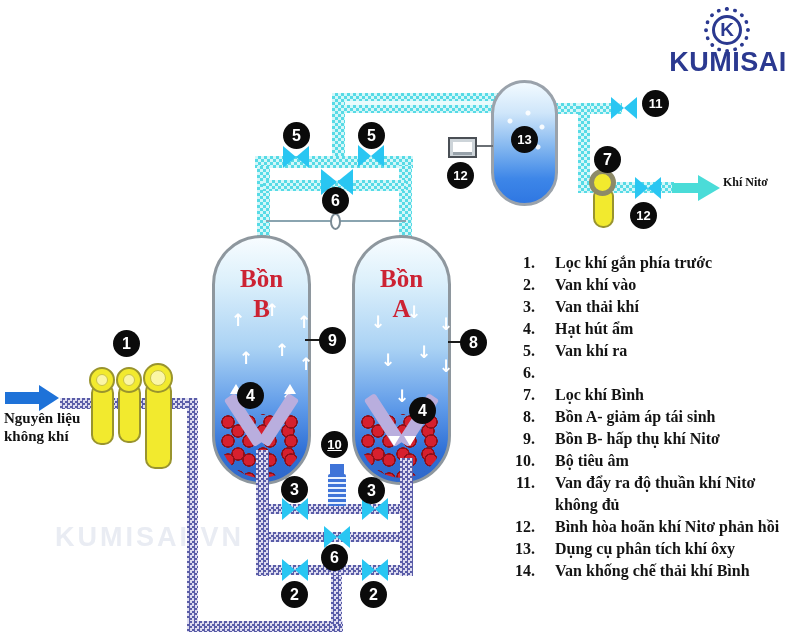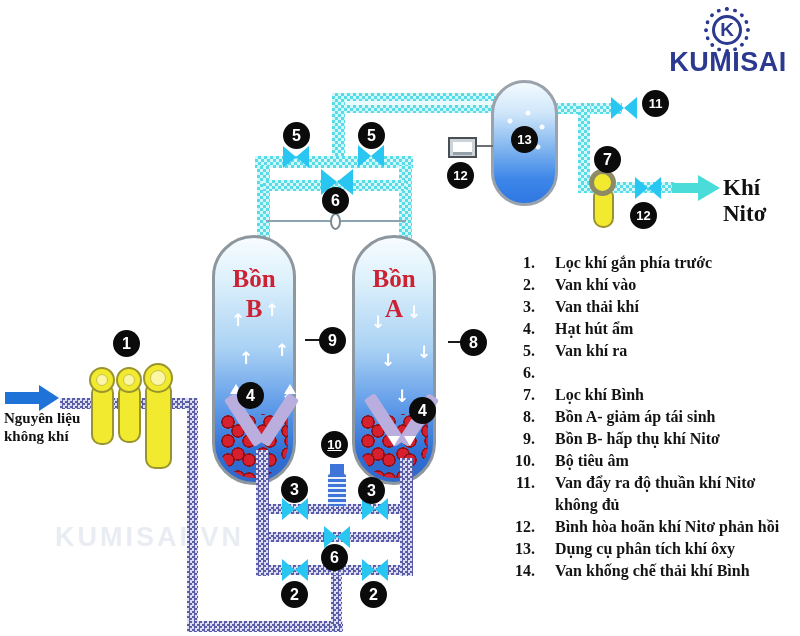--- a/index.html
+++ b/index.html
@@ -34,21 +34,21 @@
   .valve.big::before{border-left-width:16px;}
   .valve.big::after{border-right-width:16px;}
 
   
   .badge{position:absolute;width:27px;height:27px;background:#0b0b0b;border-radius:50%;
          color:#fff;display:flex;align-items:center;justify-content:center;
          font:bold 16px "Liberation Sans",sans-serif;z-index:6;}
   .badge.d2{font-size:13px;}
 
   
-  .tank{position:absolute;width:84px;height:250px;border:3px solid #8e979e;border-radius:52px;
+  .tank{position:absolute;width:99px;height:250px;border:3px solid #8e979e;border-radius:52px;
         background:linear-gradient(180deg,#f7fcff 0%,#dcf0fb 18%,#aad2f4 45%,#5d99e8 70%,#2e6fd6 88%,#3168c9 100%);
         z-index:2;}
   .tank-label{position:absolute;left:0;right:0;top:26px;text-align:center;
         font-weight:bold;font-size:25px;line-height:30px;color:var(--label-red,#cc2233);z-index:4;}
   .beads{position:absolute;left:5px;right:5px;bottom:4px;height:64px;
         border-radius:0 0 46px 46px;overflow:hidden;z-index:3;
         background-image:
           radial-gradient(circle at 8px 8px,var(--bead-red,#d6202e) 0 5.5px,#8f1019 5.5px 6.5px,transparent 7px),
           radial-gradient(circle at 8px 8px,var(--bead-red,#d6202e) 0 5.5px,#8f1019 5.5px 6.5px,transparent 7px);
         background-size:21px 19px,25px 23px;background-position:0 0,10px 9px;}
@@ -96,21 +96,21 @@
   .wreath{position:absolute;left:704px;top:7px;width:46px;height:46px;
           border:4px dotted var(--navy,#2b3990);border-radius:50%;z-index:4;}
   .kring{position:absolute;left:712px;top:15px;width:30px;height:30px;background:#fff;
          border:3px solid var(--navy,#2b3990);border-radius:50%;display:flex;align-items:center;
          justify-content:center;font:900 19px "Liberation Sans",sans-serif;color:var(--navy,#2b3990);z-index:5;}
   .logo-brand{position:absolute;left:658px;top:47px;width:140px;text-align:center;
          font:800 27px "Liberation Sans",sans-serif;letter-spacing:.5px;color:var(--navy,#2b3990);z-index:4;}
 
   
   .inlet-label{position:absolute;left:4px;top:409px;font-weight:bold;font-size:15px;line-height:18px;color:#111;z-index:4;}
-  .out-label{position:absolute;left:723px;top:175px;font-weight:bold;font-size:23px;color:#111;z-index:4;}
+  .out-label{position:absolute;left:723px;top:175px;font-weight:bold;font-size:12px;color:#111;z-index:4;}
   .wm{position:absolute;left:55px;top:522px;font:bold 27px "Liberation Sans",sans-serif;
       color:#e9ecf3;letter-spacing:3px;z-index:0;}
 
   
   .legend{position:absolute;left:505px;top:252px;width:292px;color:#141414;z-index:4;}
   .lg-row{display:flex;font-weight:bold;font-size:16px;line-height:22px;}
   .lg-n{width:30px;flex:none;text-align:right;}
   .lg-t{margin-left:20px;width:242px;}
 </style>
 </head>

